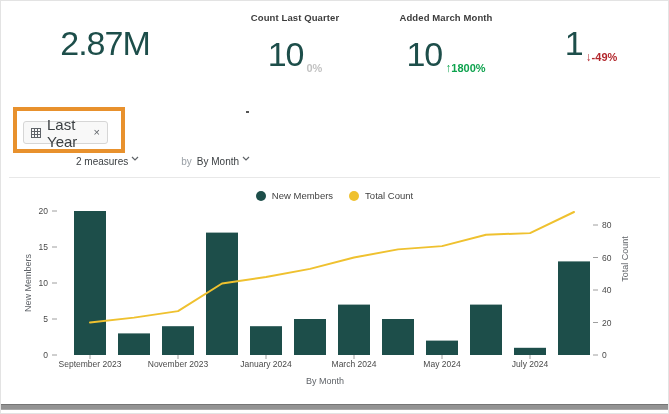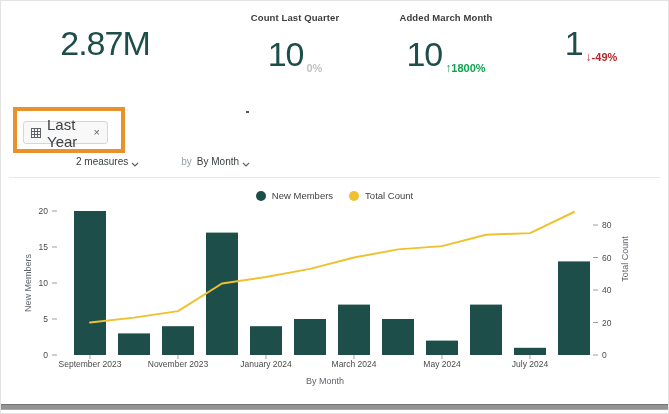--- a/index.html
+++ b/index.html
@@ -22,21 +22,21 @@
   .chip { position:absolute; left:22px; top:120px; width:85px; height:23px;
     background:#f8f8f8; border:1px solid #d6d6d6; border-radius:3px;
     display:flex; align-items:center; padding:0 7px; gap:6px; cursor:pointer; }
   .chip-label { font-size:15px; color:#3c4043; flex:1; }
   .chip-close { font-size:11px; color:#5f6368; line-height:1; }
   .stray-dot { position:absolute; left:245px; top:110px; width:3px; height:2px; background:#555; }
   
   .controls { position:absolute; left:75px; top:155px; display:flex; align-items:center; gap:5px;
     font-size:10px; color:#3c4043; }
   .controls .muted { color:#9aa0a6;margin-left:37px; }
-  .ctrl-item { display:flex; align-items:flex-end; gap:3px; cursor:pointer; }
+  .ctrl-item { display:flex; align-items:flex-start; gap:3px; cursor:pointer; }
   .divider { position:absolute; left:8px; right:8px; top:176px; height:1px; background:#e8e8e8; }
   
   .legend { position:absolute; left:0; right:0; top:189px; display:flex; justify-content:center;
     gap:16px; font-size:9.5px; color:#424242; }
   .legend-item { display:flex; align-items:center; gap:6px; }
   .legend-dot { width:10px; height:10px; border-radius:50%; }
   
   #chart-svg { position:absolute; left:0; top:0; width:669px; height:414px; }
   #chart-svg text { font-family:"Liberation Sans", sans-serif; }
   #chart-svg .ticklbl { font-size:8.5px; fill:#4a4a4a; }

